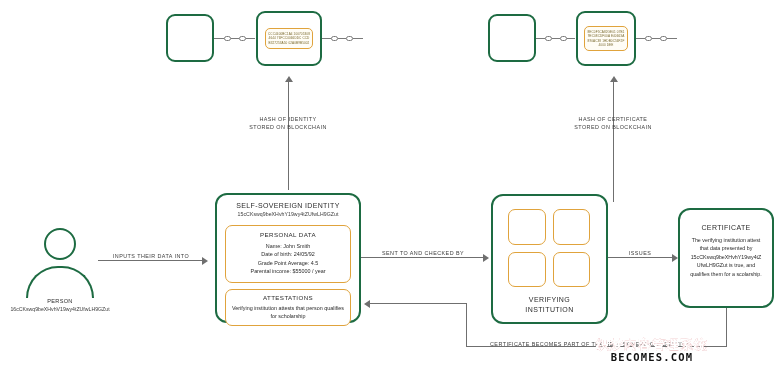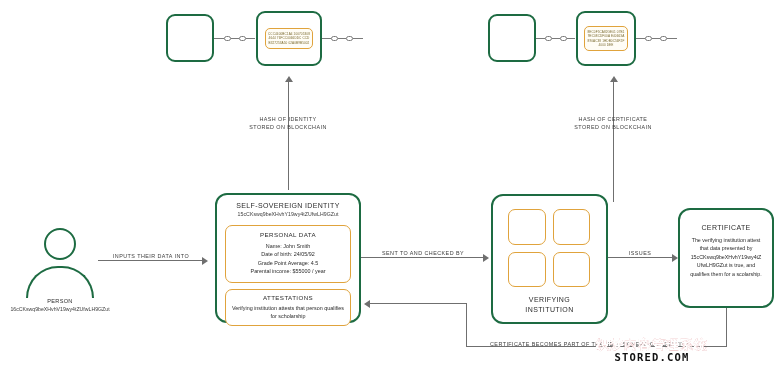--- a/index.html
+++ b/index.html
@@ -242,16 +242,16 @@
 
   <div class="vline" style="left:726px;top:308px;height:39px;"></div>
   <div class="hline" style="left:466px;top:346px;width:260px;"></div>
   <div class="vline" style="left:466px;top:303px;height:44px;"></div>
   <div class="hline" style="left:370px;top:303px;width:97px;"></div>
   <div class="arrow-l" style="left:364px;top:299.5px;"></div>
   <div class="conn-label" style="left:490px;top:340px;width:250px;text-align:left;">CERTIFICATE BECOMES PART OF THE SELF SOVEREIGN IDENTITY</div>
 
   <div class="watermark">
     <div class="wm-cn">织梦内容管理系统</div>
-    <div class="wm-en">STORED.COM</div>
+    <div class="wm-en">BECOMES.COM</div>
   </div>
 
 </div>
 
 </body></html>

